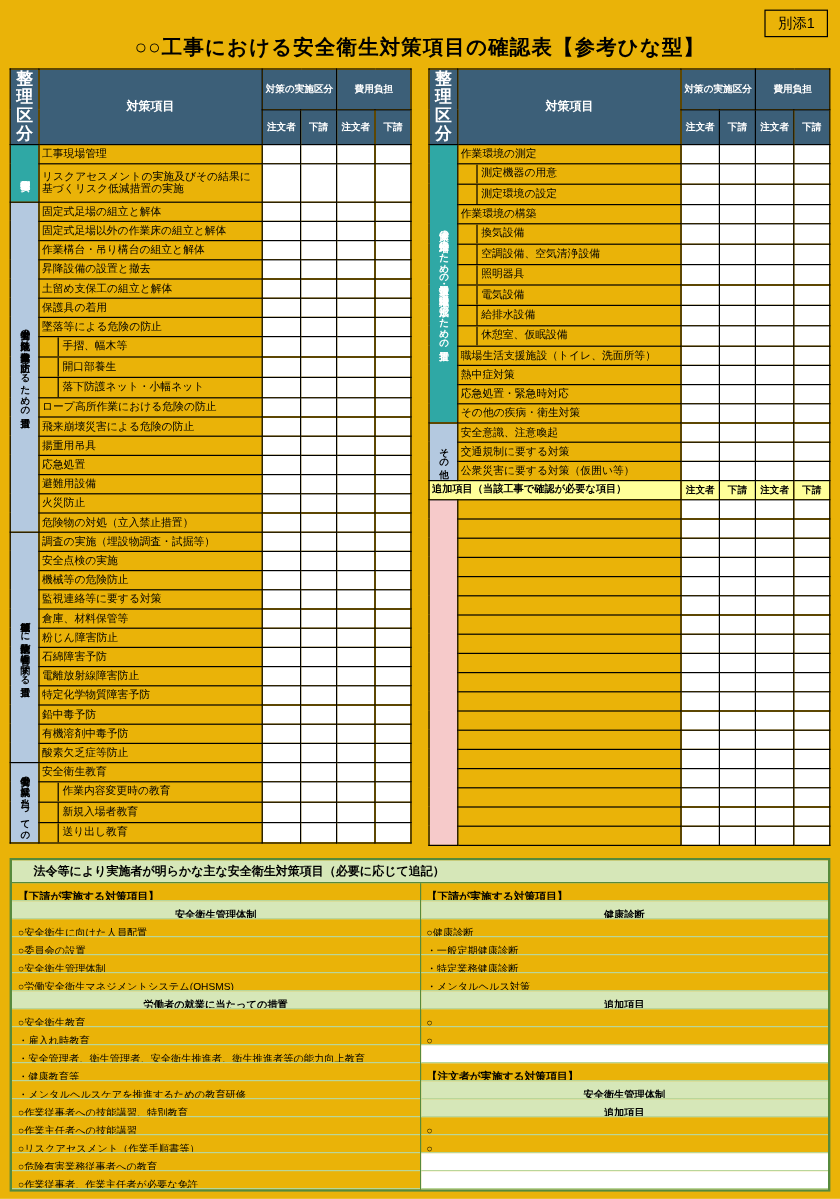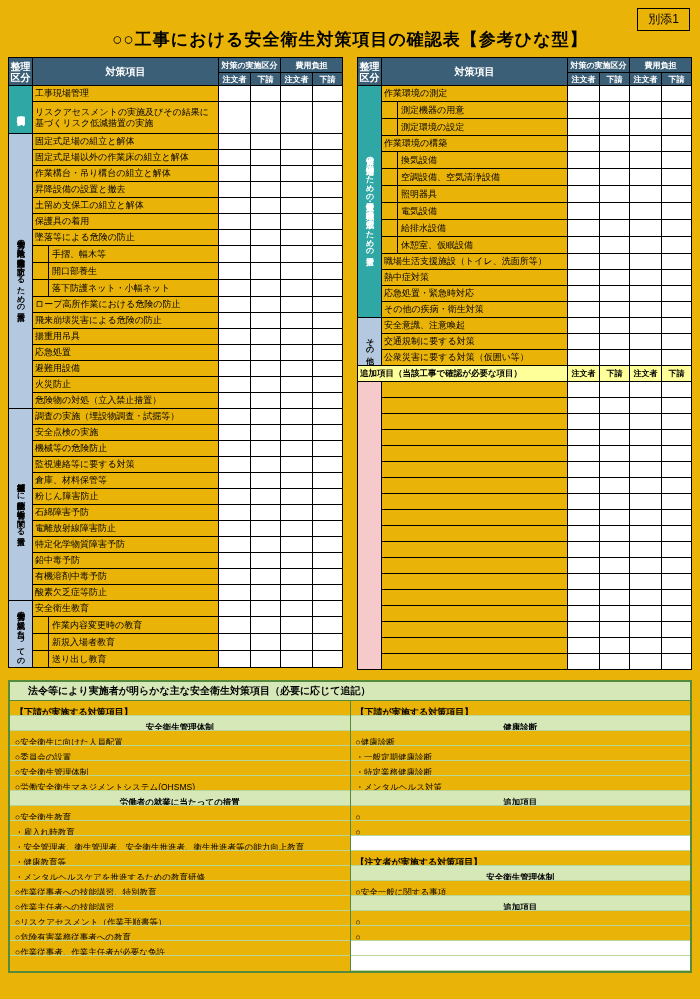--- a/index.html
+++ b/index.html
@@ -9,21 +9,21 @@
   .attach-box { position:absolute; top:8px; right:10px; border:1px solid #000; padding:2px 10px; font-size:12px; }
   .title { margin:28px 0 6px 0; text-align:center; font-size:17px; font-weight:bold; letter-spacing:1px; }
 
   .tables-row { display:flex; justify-content:space-between; padding:0 8px; }
 
   table.mtable { border-collapse:collapse; table-layout:fixed; width:334px; font-size:9px; }
   .mtable th, .mtable td { border:1px solid #000; padding:0 2px; overflow:hidden; }
   .mtable thead th { background:var(--c-dark); color:#fff; font-weight:bold; text-align:center; padding:0 1px; }
   .mtable thead tr.h1 { height:15px; }
   .mtable thead tr.h2 { height:13px; }
-  .cat-h { white-space:pre-line; font-size:10px; line-height:1.1; }
+  .cat-h { white-space:pre-line; font-size:14px; line-height:1.1; }
   .item-h { font-size:10px; }
   .span-h { font-size:8px; }
   .sub-h { font-size:8px; }
   .mtable tbody tr { height:16px; }
   .mtable tbody tr.tall { height:32px; }
   .glabel { writing-mode:vertical-rl; text-orientation:upright; text-align:center; font-size:8px; line-height:1.15; padding:2px 0; font-weight:bold; }
   .glabel.teal { background:var(--c-teal); color:#fff; }
   .glabel.blue { background:var(--c-blue); color:#000; }
   .item-cell { text-align:left; white-space:nowrap; }
   tr.tall .item-cell { white-space:normal; line-height:1.15; }
@@ -672,21 +672,20 @@
           <div class="lrow item">○健康診断</div>
           <div class="lrow item">・一般定期健康診断</div>
           <div class="lrow item">・特定業務健康診断</div>
           <div class="lrow item">・メンタルヘルス対策</div>
           <div class="lrow header">追加項目</div>
           <div class="lrow item">○</div>
           <div class="lrow item">○</div>
           <div class="lrow blank"></div>
           <div class="lrow bracket">【注文者が実施する対策項目】</div>
           <div class="lrow header">安全衛生管理体制</div>
-          <div class="lrow item">○安全一般に関する事項</div>
           <div class="lrow header">追加項目</div>
           <div class="lrow item">○</div>
           <div class="lrow item">○</div>
           <div class="lrow blank"></div>
           <div class="lrow blank"></div>
         </div>
     </div>
   </div>
 </div>
 

